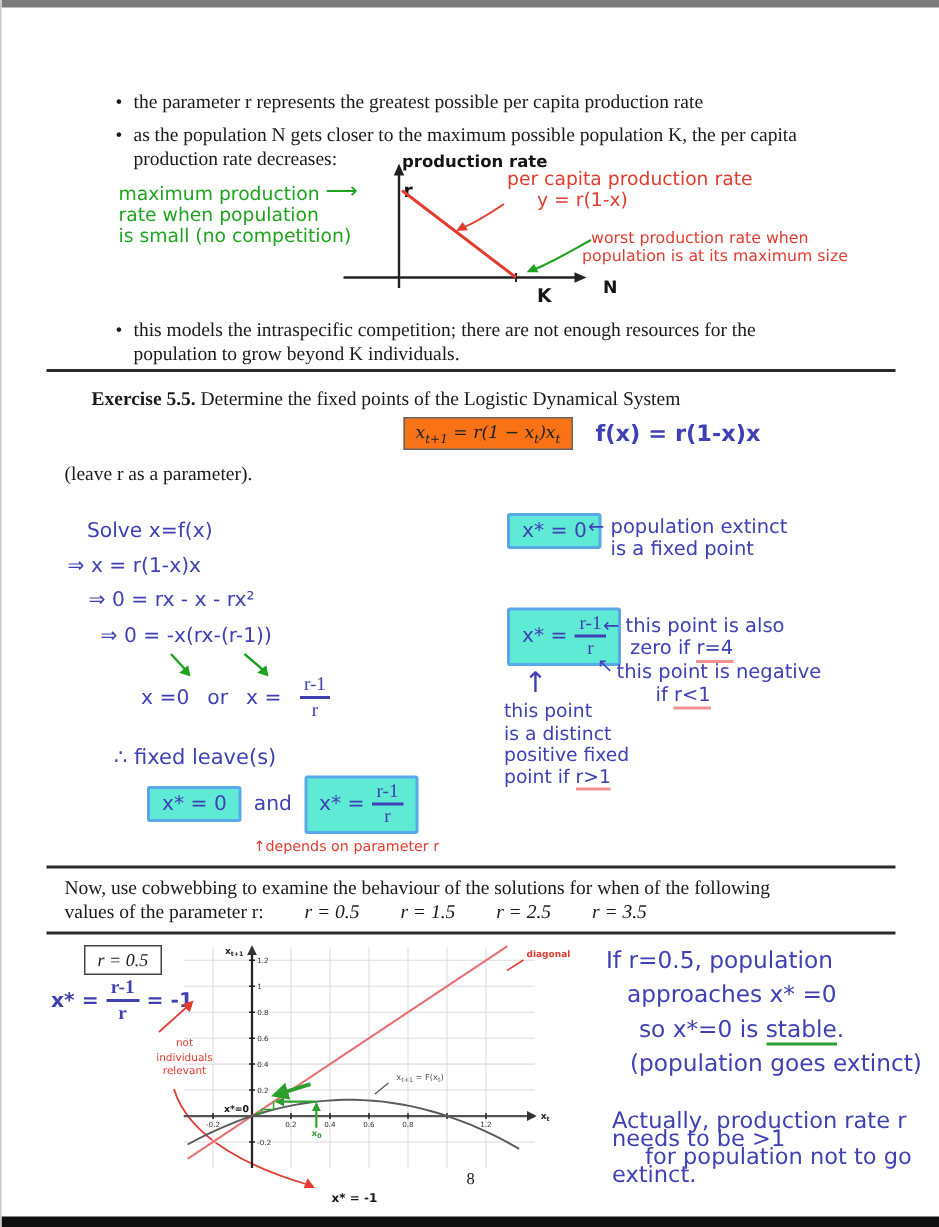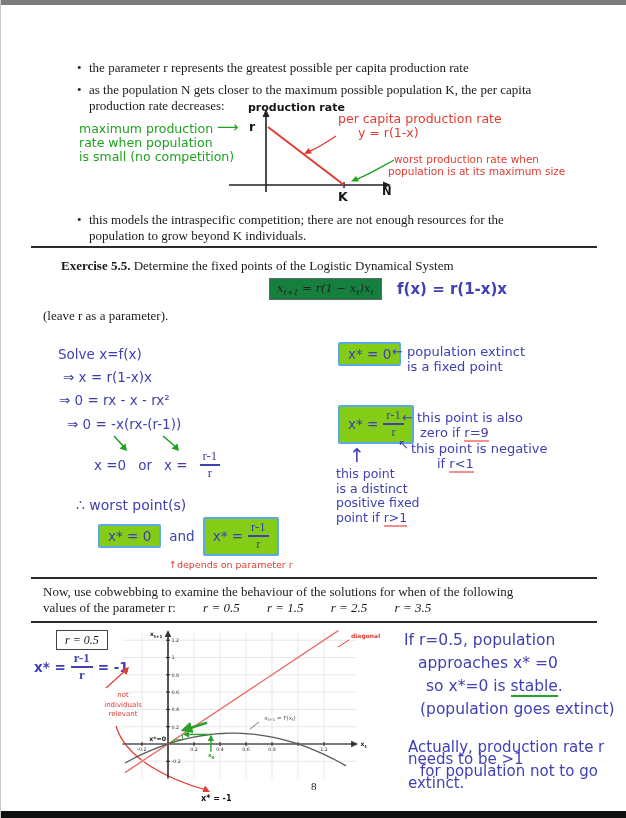--- a/index.html
+++ b/index.html
@@ -4,31 +4,31 @@
 <style>
   html,body{margin:0;padding:0;background:#6e6e6e;}
   #page{position:relative;width:626px;height:818px;background:#ffffff;overflow:hidden;
         border-left:1px solid #c9c9c9;box-sizing:border-box;}
   .abs{position:absolute;}
   .serif{font-family:"Liberation Serif",serif;color:#1a1a1a;font-size:13px;line-height:16px;}
   .hand{font-family:"DejaVu Sans",sans-serif;}
   .purple{color:#4040b4;}
   .green{color:#1fa31f;}
   .red{color:#e23b30;}
-  .blackhand{color:#151515;}
+  .blackhand{color:#151515;margin-left:20px;}
   .rule{position:absolute;left:30px;width:566px;height:2px;background:#2b2b2b;}
   .bluebox{display:inline-flex;align-items:center;gap:5px;border:2px solid #58a8ea;border-radius:2px;
-           padding:2px 8px;color:#4040b4;background:#84cc16;}
+           padding:2px 8px;color:#4040b4;background:#5eead4;}
   .frac{display:inline-flex;flex-direction:column;align-items:center;line-height:1.05;font-size:0.95em;font-family:Liberation Serif, serif;}
   .frac>.num{border-bottom:2px solid currentColor;padding:0 3px 1px;}
   .frac>.den{padding-top:1px;}
   .ulr{border-bottom:2px solid #f29090;}
   .ulg{border-bottom:2.5px solid #2ca02c;}
   .formula-box{border:1px solid #666;padding:2px 7px;font-family:"DejaVu Serif",serif;
-               font-style:italic;font-size:11.5px;color:#222;background:#15803d;}
+               font-style:italic;font-size:11.5px;color:#222;background:#f97316;}
   sub{font-size:8px;}
   .bullet-dot{display:inline-block;width:12px;}
   .row{display:inline-flex;align-items:center;}
   svg text{font-family:"DejaVu Sans",sans-serif;}
 </style>
 </head>
 <body>
 
 <div id="page">
   <div class="abs" style="left:0;top:0;width:626px;height:5px;background:#7b7b7b;"></div>
@@ -81,21 +81,21 @@
   <div class="abs serif" style="left:60px;top:258px;width:520px;">
     <b>Exercise 5.5.</b><span> Determine the fixed points of the Logistic Dynamical System</span>
   </div>
   <div class="abs formula-box" style="left:268px;top:278px;">
     <span>x</span><sub>t+1</sub><span> = r(1 − x</span><sub>t</sub><span>)x</span><sub>t</sub>
   </div>
   <div class="abs hand purple" style="left:396px;top:280px;font-size:15px;font-weight:600;">f(x) = r(1-x)x</div>
   <div class="abs serif" style="left:42px;top:308px;">(leave r as a parameter).</div>
 
   <div class="abs hand purple" style="left:57px;top:346px;font-size:13.5px;">Solve x=f(x)</div>
-  <div class="abs hand purple" style="left:62px;top:369px;font-size:13.5px;">⇒   x = r(1-x)x</div>
+  <div class="abs hand purple" style="left:44px;top:369px;font-size:13.5px;">⇒   x = r(1-x)x</div>
   <div class="abs hand purple" style="left:58px;top:392px;font-size:13.5px;">⇒ 0 = rx - x - rx²</div>
   <div class="abs hand purple" style="left:66px;top:416px;font-size:13.5px;">⇒ 0 = -x(rx-(r-1))</div>
   <svg class="abs" style="left:108px;top:434px;" width="85" height="20" viewBox="0 0 85 20">
     <line x1="5" y1="2" x2="16" y2="14" stroke="#1fa31f" stroke-width="1.6"></line>
     <polygon points="18,17 16.5,9.5 10.5,14.5" fill="#1fa31f"></polygon>
     <line x1="54" y1="2" x2="68" y2="14" stroke="#1fa31f" stroke-width="1.6"></line>
     <polygon points="70,17 68.5,9.5 62.5,14.5" fill="#1fa31f"></polygon>
   </svg>
   <div class="abs hand purple row" style="left:93px;top:450px;font-size:13.5px;gap:12px;">
     <span>x =0</span>
@@ -115,36 +115,36 @@
 
   <div class="abs bluebox hand" style="left:337px;top:405px;font-size:13.5px;">
     <span>x* =</span>
     <span class="frac">
       <span class="num">r-1</span>
       <span class="den">r</span>
     </span>
   </div>
   <div class="abs hand purple" style="left:401px;top:410px;font-size:13px;line-height:15px;">
     <span>← this point is also</span><br>
-    <span style="margin-left:18px;">zero if </span><span class="ulr">r=9</span>
+    <span style="margin-left:18px;">zero if </span><span class="ulr">r=4</span>
   </div>
   <div class="abs hand purple" style="left:397px;top:437px;font-size:13px;">↖</div>
   <div class="abs hand purple" style="left:410px;top:441px;font-size:13px;line-height:15px;">
     <span>this point is negative</span><br>
     <span style="margin-left:26px;">if </span><span class="ulr">r&lt;1</span>
   </div>
   <div class="abs hand purple" style="left:348px;top:444px;font-size:19px;">↑</div>
   <div class="abs hand purple" style="left:335px;top:467px;font-size:12.5px;line-height:14.5px;">
     <span>this point</span><br>
     <span>is a distinct</span><br>
     <span>positive fixed</span><br>
     <span>point if </span><span class="ulr">r&gt;1</span>
   </div>
 
-  <div class="abs hand purple" style="left:75px;top:497px;font-size:14px;">∴ worst point(s)</div>
+  <div class="abs hand purple" style="left:75px;top:497px;font-size:14px;">∴ fixed leave(s)</div>
   <div class="abs hand purple row" style="left:97px;top:517px;font-size:13.5px;gap:8px;">
     <span class="bluebox">x* = 0</span>
     <span>and</span>
     <span class="bluebox">
       <span>x* =</span>
       <span class="frac">
         <span class="num">r-1</span>
         <span class="den">r</span>
       </span>
     </span>
@@ -263,15 +263,15 @@
   <div class="abs serif" style="left:310px;top:778px;font-size:11px;">8</div>
 
   <div class="abs hand purple" style="left:403px;top:629px;font-size:15.5px;line-height:23px;">
     <span>If r=0.5, population</span><br>
     <span style="margin-left:14px;">approaches x* =0</span><br>
     <span style="margin-left:22px;">so x*=0 is </span><span class="ulg">stable</span><span>.</span><br>
     <span style="margin-left:16px;">(population goes extinct)</span>
   </div>
   <div class="abs hand purple" style="left:407px;top:741px;font-size:15px;line-height:12px;">
     <span>Actually, production rate r needs to be &gt;1</span><br>
-    <span style="margin-left:12px;">for population not to go extinct.</span>
+    <span style="margin-left:22px;">for population not to go extinct.</span>
   </div>
 </div>
 
 </body></html>

